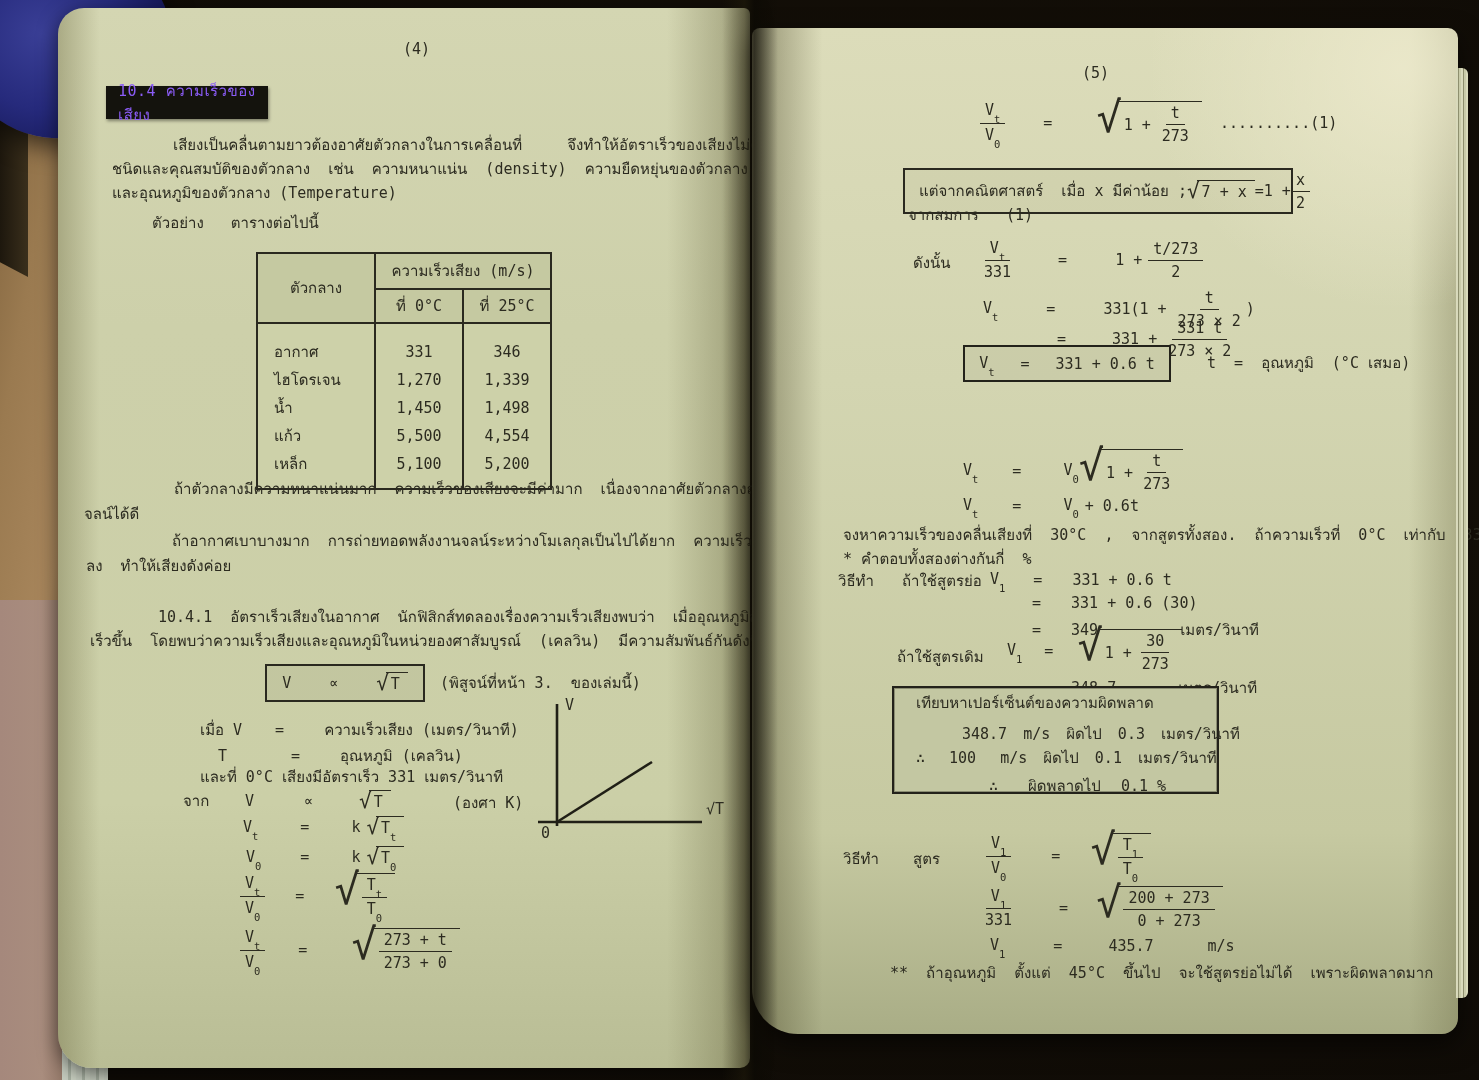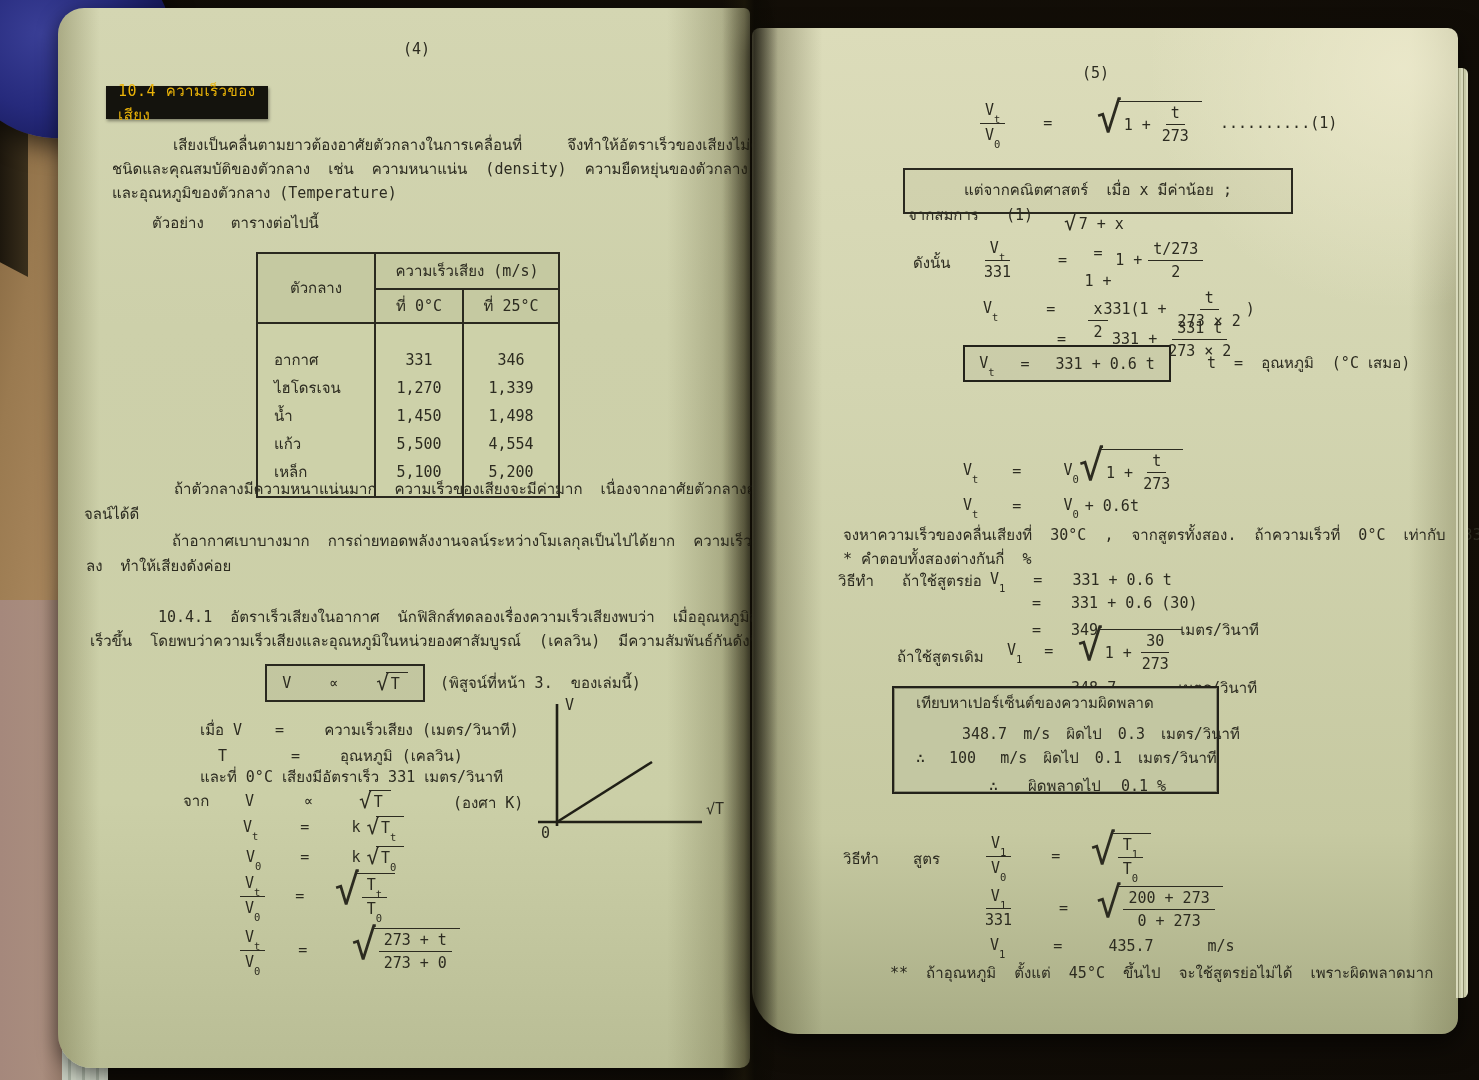--- a/index.html
+++ b/index.html
@@ -49,40 +49,40 @@
   .t{position:absolute;font:15px/1.32 var(--f);color:var(--ink);white-space:pre;}
   .eqrow{position:absolute;display:flex;align-items:center;white-space:pre;font:15px var(--f);color:var(--ink);}
   sub{font-size:10.5px;line-height:1;position:relative;top:4px;}
   .frac{display:inline-flex;flex-direction:column;align-items:center;text-align:center;}
   .frac .fn{padding:0 5px 2px;border-bottom:1.7px solid var(--ink);}
   .frac .fd{padding:2px 5px 0;}
   .sqrt{display:inline-flex;align-items:flex-start;}
   .sqrt .rad{font-size:21px;line-height:1.05;margin-right:-3px;}
   .sqrt.tall .rad{font-size:42px;line-height:1;margin-top:-4px;}
   .sqrt .rc{border-top:1.7px solid var(--ink);padding:2px 8px 0 5px;display:inline-flex;align-items:center;}
-  .headbox{position:absolute;background:#14130d;color:#eab308;font:15px var(--f);
+  .headbox{position:absolute;background:#14130d;color:#8b5cf6;font:15px var(--f);
     display:flex;align-items:center;padding:0 12px;letter-spacing:.5px;box-shadow:1px 2px 3px rgba(0,0,0,.4);}
   .fbox{position:absolute;border:2px solid #2a291f;background:rgba(40,40,10,.05);
     display:flex;align-items:center;justify-content:center;gap:38px;font:15px var(--f);color:var(--ink);}
   .obox{position:absolute;border:2.5px solid #23221a;background:rgba(40,40,10,.05);
     display:flex;align-items:center;justify-content:center;gap:26px;font:15px var(--f);color:var(--ink);}
   .notebox{position:absolute;border:2px solid #2a291f;background:rgba(40,40,10,.04);
-    display:flex;align-items:center;padding:8px 14px;gap:10px;font:15px var(--f);color:var(--ink);white-space:pre;flex-direction:column;}
+    display:flex;align-items:center;padding:8px 14px;font:15px var(--f);color:var(--ink);white-space:pre;}
   .errbox{position:absolute;border:2.5px solid #23221a;background:#c3c7a2;
     box-shadow:inset 0 0 0 1px rgba(35,34,26,.35);margin-left:16px;}
   .errbox .t{white-space:pre;}
   
   .tblwrap{position:absolute;}
   table.tbl{border-collapse:collapse;font:15px var(--f);color:var(--ink);background:#cdd1a9;
     border:2.5px solid #2a291f;}
   .tbl td{border:2px solid #2a291f;text-align:center;padding:4px 10px;}
   .tbl td.hd{background:#c5c9a1;}
   .tbl tr.bd td{border-top:none;border-bottom:none;padding:2px 10px;}
   .tbl tr.bd td.med{text-align:left;padding-left:16px;}
-  .tbl tr.bd1 td{padding-top:24px;}
+  .tbl tr.bd1 td{padding-top:16px;}
   .tbl tr.bdl td{padding-bottom:12px;}
   .graph{position:absolute;}
   .graph line{stroke:#201f16;stroke-width:2.6;}
 </style>
 </head>
 <body>
 
 <div class="photo">
   <div class="wood"></div>
   <div class="pink"></div>
@@ -104,21 +104,21 @@
 
     <div class="tblwrap" style="left:198px;top:244px">
       <table class="tbl">
         <tbody>
             <tr>
           <td class="hd" rowspan="2" style="width:118px;height:70px">ตัวกลาง</td>
           <td class="hd" colspan="2" style="height:36px">ความเร็วเสียง (m/s)</td>
         </tr>
         <tr>
           <td class="hd" style="width:88px;height:32px">ที่ 0°C</td>
-          <td class="hd" style="width:96px">ที่ 25°C</td>
+          <td class="hd" style="width:88px">ที่ 25°C</td>
         </tr>
         <tr class="bd bd1">
           <td class="med">อากาศ</td>
           <td>331</td>
           <td>346</td>
         </tr>
         <tr class="bd">
           <td class="med">ไฮโดรเจน</td>
           <td>1,270</td>
           <td>1,339</td>

